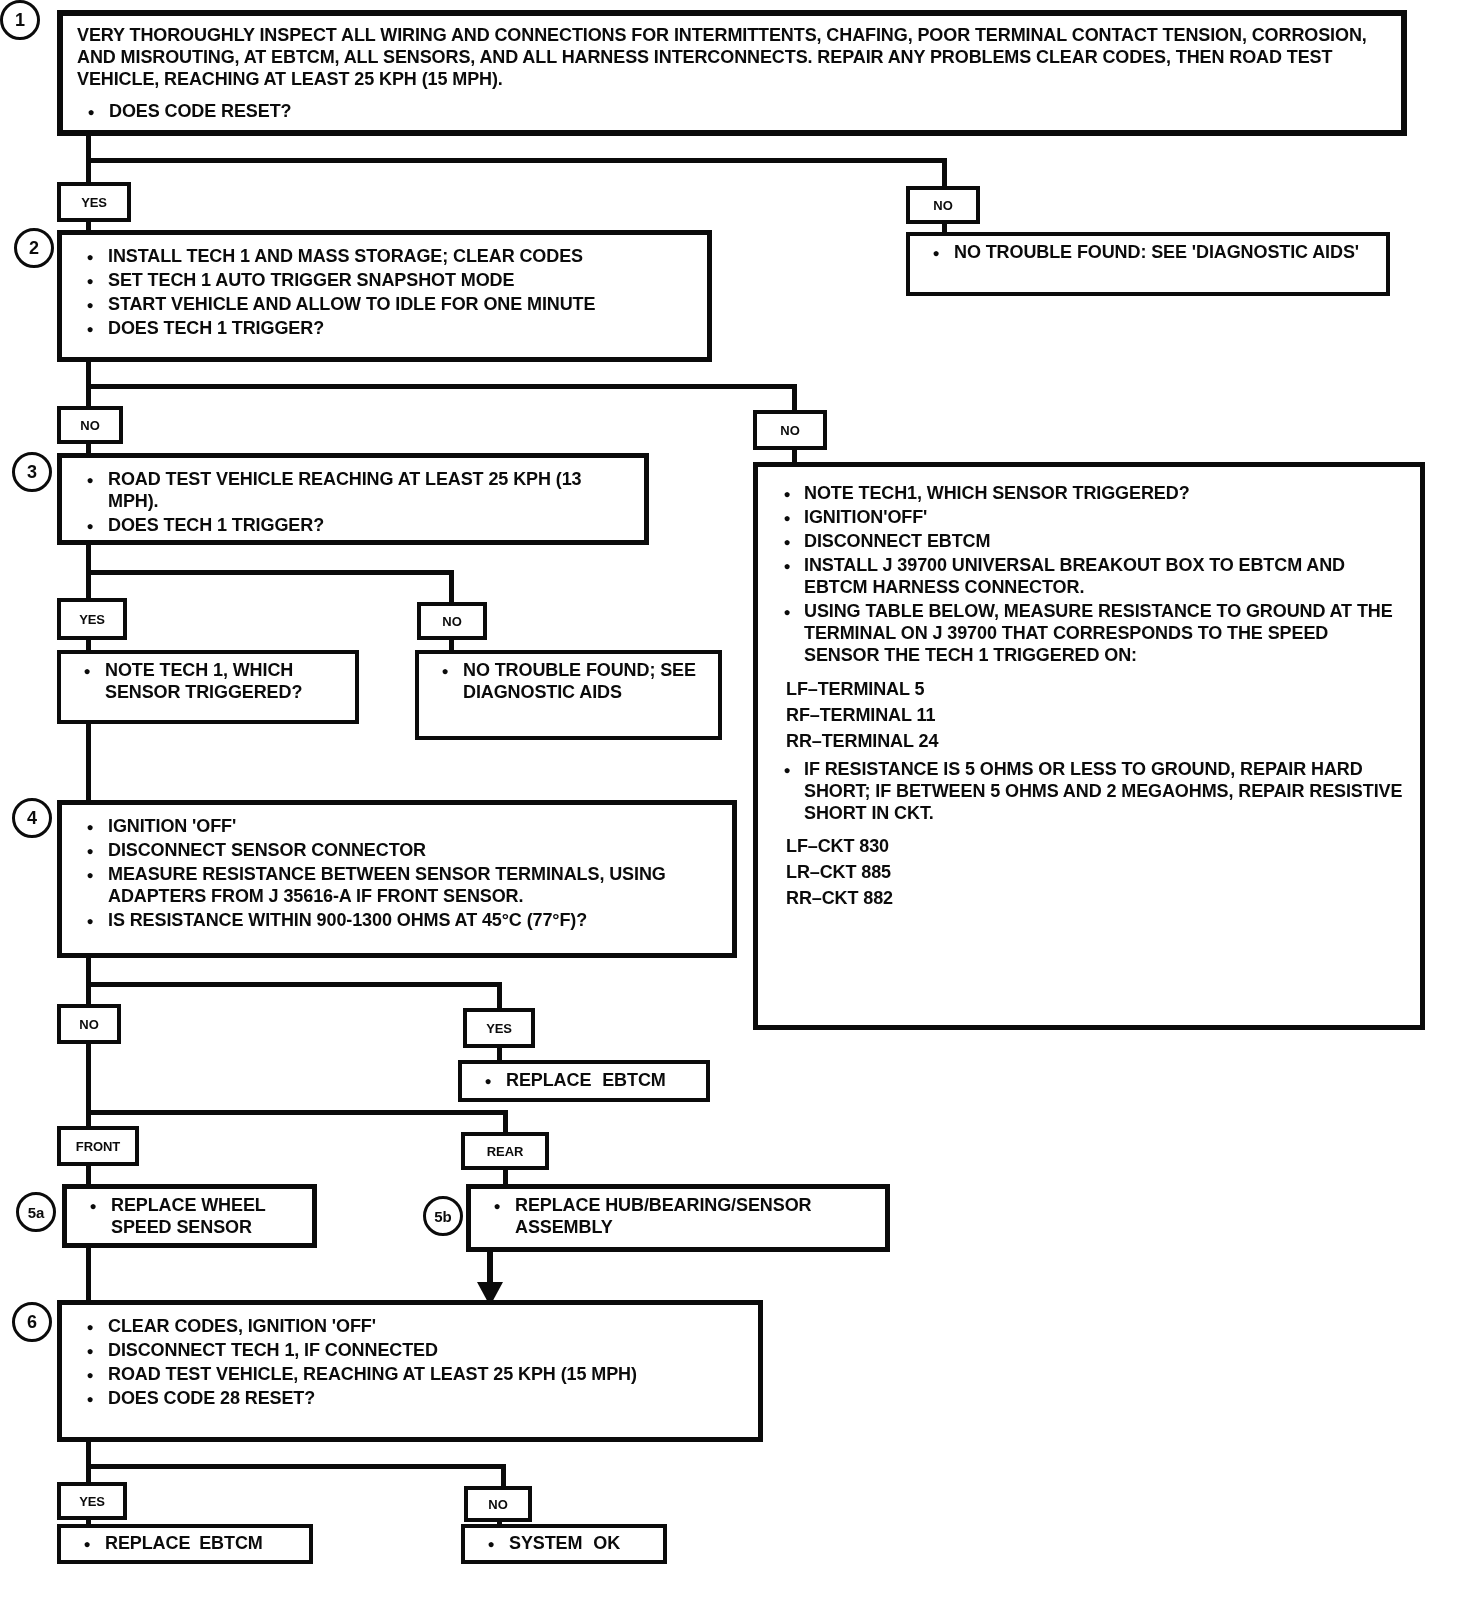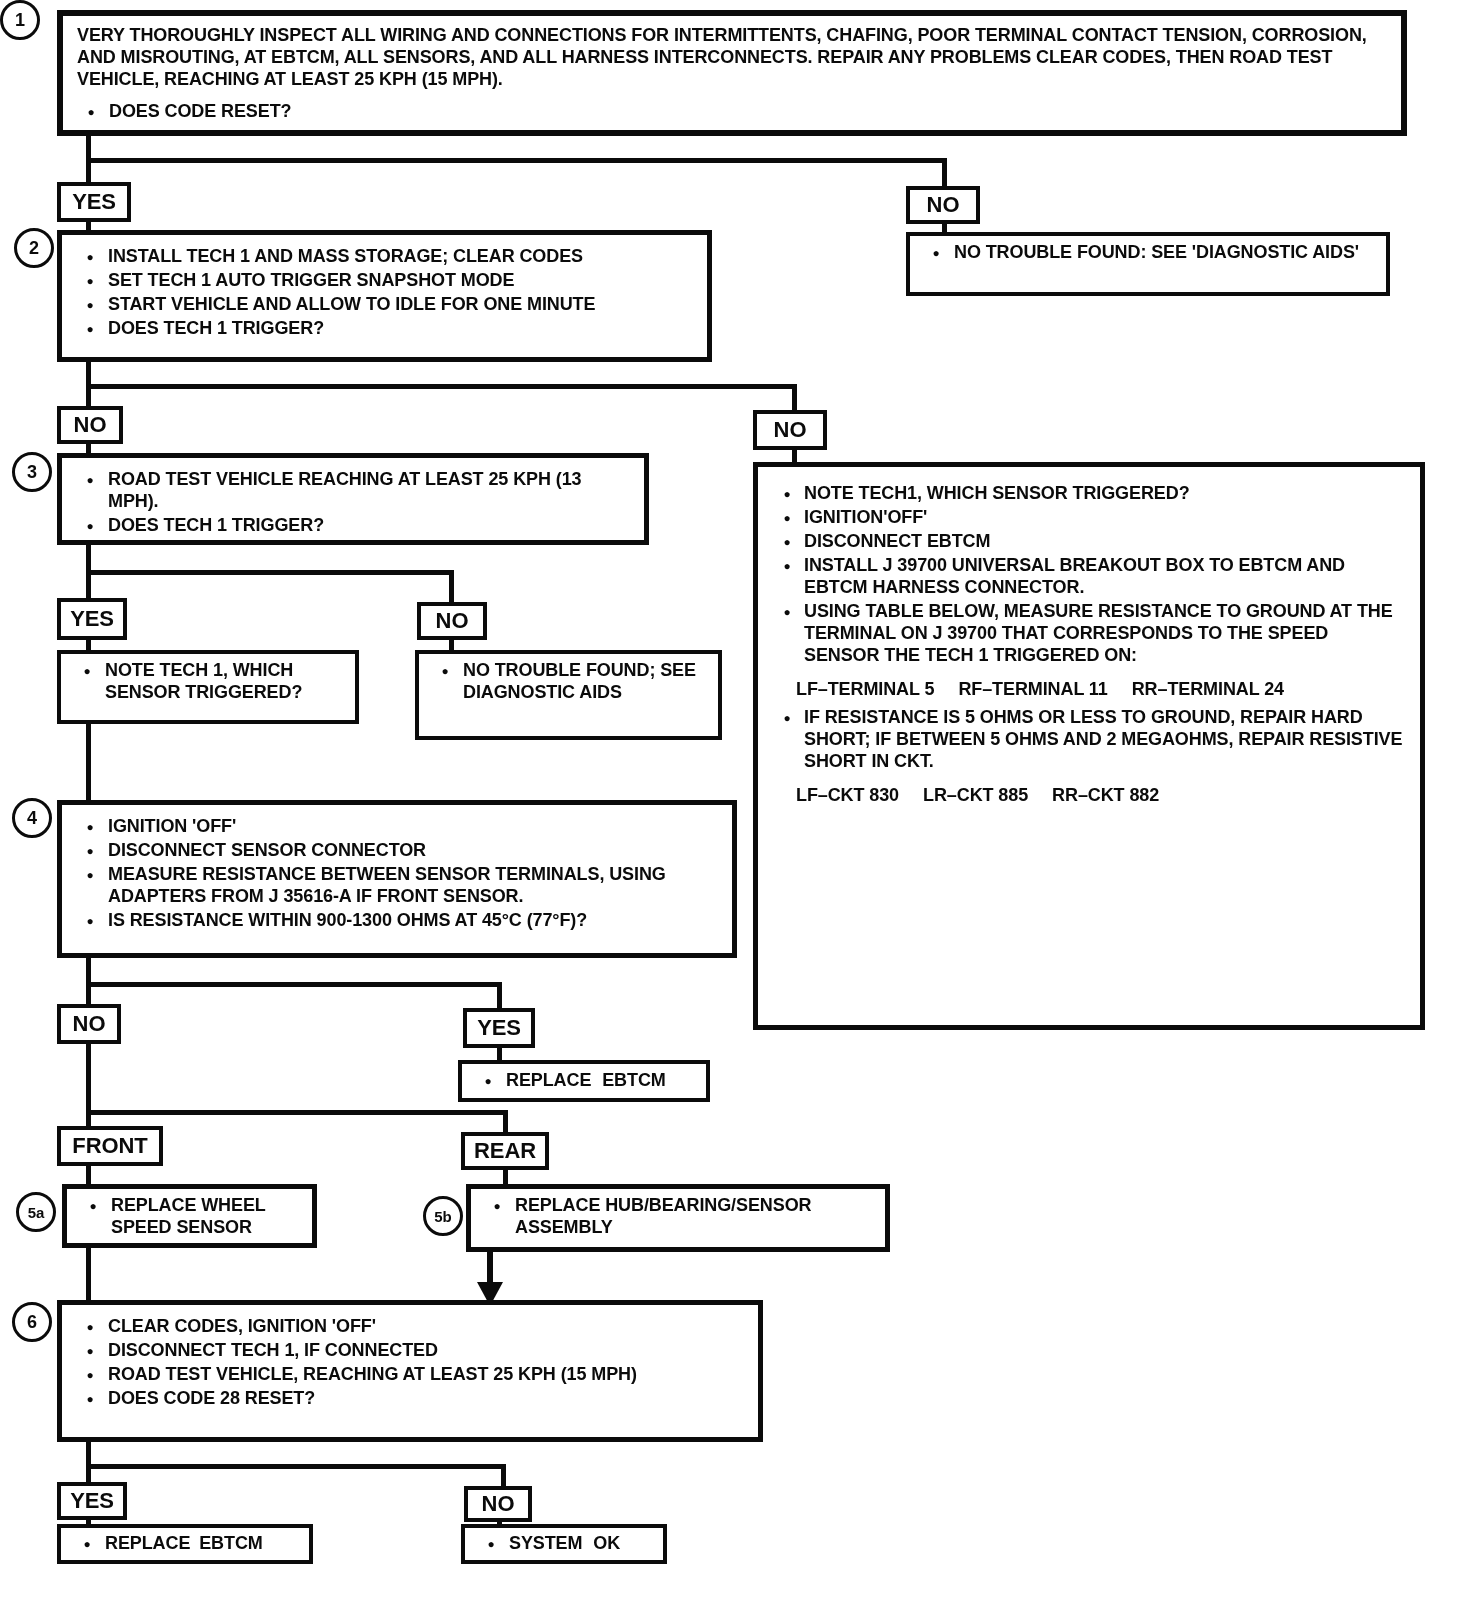--- a/index.html
+++ b/index.html
@@ -2,33 +2,33 @@
 <html><head>
 <meta charset="utf-8">
 <style>
   html,body{margin:0;padding:0;background:#fff;}
   .canvas{position:relative;width:1472px;height:1598px;background:#fff;
     font-family:"Liberation Sans",sans-serif;font-weight:700;color:#0b0b0b;
     letter-spacing:-0.1px;}
   .box{position:absolute;border:5px solid #0b0b0b;background:#fff;box-sizing:border-box;
     font-size:18px;line-height:1.22;padding:9px 10px;}
   .label{position:absolute;border:4px solid #0b0b0b;background:#fff;box-sizing:border-box;
-    display:flex;align-items:center;justify-content:center;font-size:22px;}
+    display:flex;align-items:center;justify-content:center;font-size:13px;}
   .outcome{position:absolute;border:4px solid #0b0b0b;background:#fff;box-sizing:border-box;
     font-size:18px;line-height:1.2;padding:6px 8px;display:flex;}
   .circle{position:absolute;width:40px;height:40px;border:3px solid #0b0b0b;border-radius:50%;
     background:#fff;display:flex;align-items:center;justify-content:center;font-size:18px;
     box-sizing:border-box;z-index:3;}
   .vline,.hline{position:absolute;background:#0b0b0b;z-index:1;}
   .box,.label,.outcome{z-index:2;}
   .brow{display:flex;margin:2px 0;}
   .blt{flex:0 0 36px;text-align:center;font-size:12px;line-height:22px;}
   .blt2{flex:0 0 34px;text-align:center;font-size:12px;line-height:22px;}
   .btxt{flex:1;}
-  .sub{margin:12px 0 6px 26px;display:flex;flex-direction:row;gap:24px;}
+  .sub{margin:12px 0 6px 16px;display:flex;flex-direction:column;gap:4px;}
   .para{margin:0 0 10px 4px;}
   .arrowhead{position:absolute;width:0;height:0;z-index:2;
     border-left:13px solid transparent;border-right:13px solid transparent;
     border-top:24px solid #0b0b0b;}
 </style>
 </head>
 <body>
 
 <div class="canvas">
 
@@ -222,21 +222,21 @@
     </div>
   <div class="label" style="left:463px;top:1008px;width:72px;height:40px">
       <span>YES</span>
     </div>
 
   <div class="outcome" style="left:458px;top:1060px;width:252px;height:42px;align-items:center">
     <span class="blt">●</span>
     <span class="btxt" style="word-spacing:6px">REPLACE EBTCM</span>
   </div>
 
-  <div class="label" style="left:57px;top:1126px;width:106px;height:40px">
+  <div class="label" style="left:57px;top:1126px;width:82px;height:40px">
       <span>FRONT</span>
     </div>
   <div class="label" style="left:461px;top:1132px;width:88px;height:38px">
       <span>REAR</span>
     </div>
 
   <div class="outcome" style="left:62px;top:1184px;width:255px;height:64px;border-width:5px">
     <span class="blt">●</span>
     <span class="btxt">REPLACE WHEEL SPEED SENSOR</span>
   </div>

